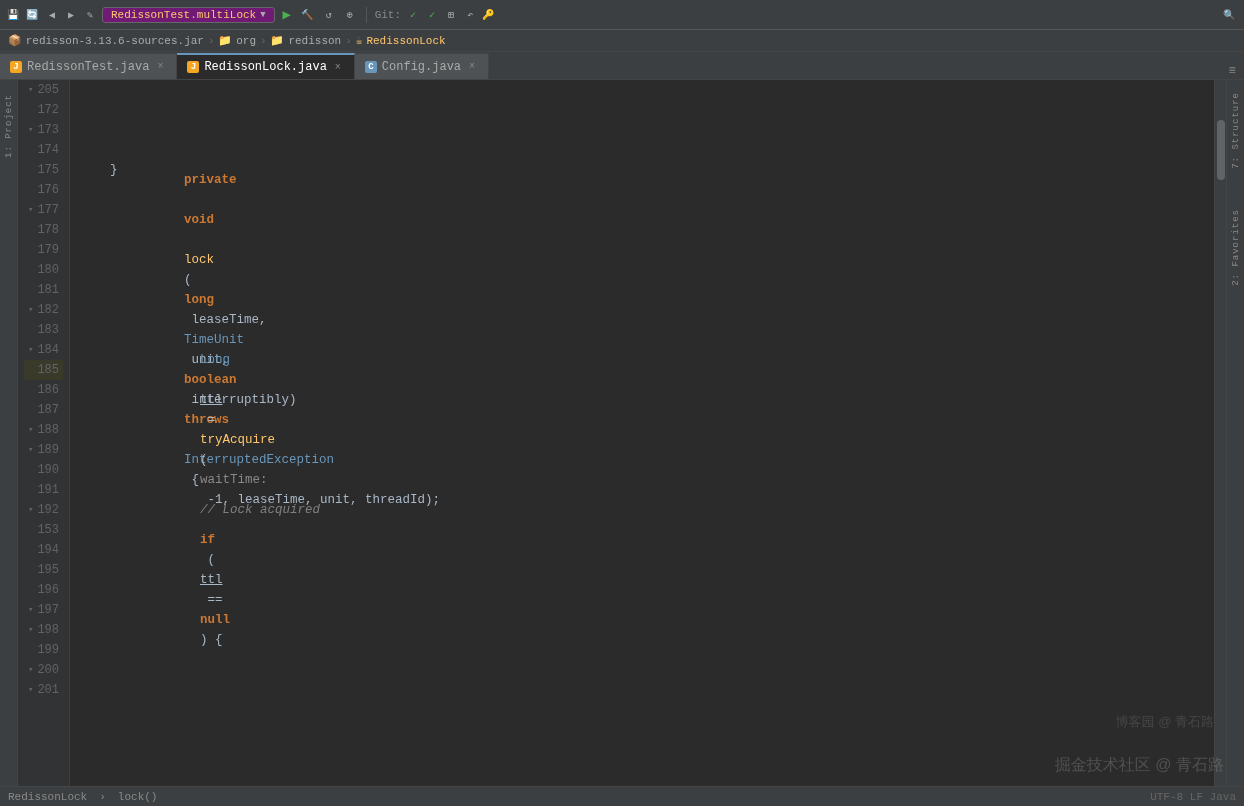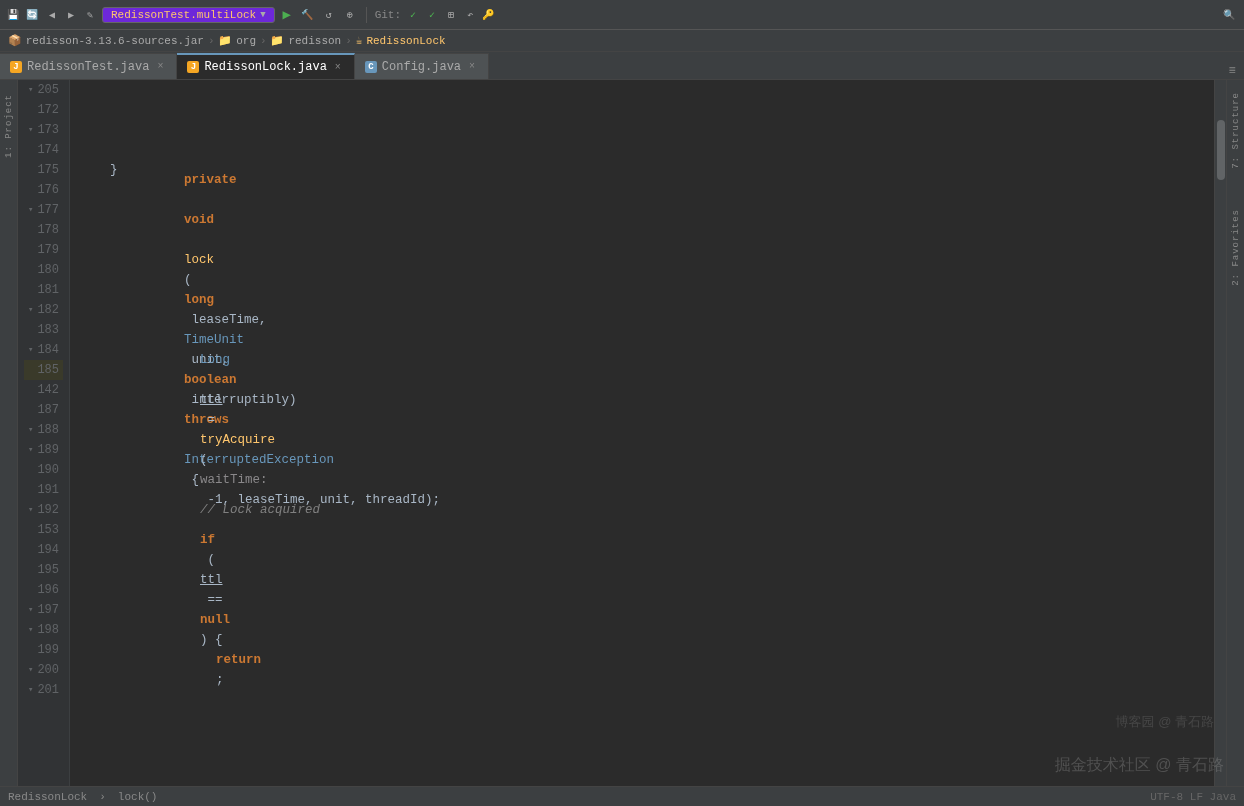--- a/index.html
+++ b/index.html
@@ -220,21 +220,21 @@
 <div style="position:relative; width:1244px; height:806px; overflow:hidden;">
 
   <div class="toolbar">
     <div class="toolbar-icons">
       <span class="toolbar-icon">💾</span>
       <span class="toolbar-icon">🔄</span>
       <span class="toolbar-icon">◀</span>
       <span class="toolbar-icon">▶</span>
       <span class="toolbar-icon">✎</span>
     </div>
-    <div style="background:#6d28d9; border:1px solid #666; border-radius:3px; padding:1px 8px; font-size:11px; display:flex; align-items:center; gap:4px;">
+    <div style="background:#701a75; border:1px solid #666; border-radius:3px; padding:1px 8px; font-size:11px; display:flex; align-items:center; gap:4px;">
       <span style="color:#ffc66d;">RedissonTest.multiLock</span>
       <span style="color:#aaa; font-size:9px;">▼</span>
     </div>
     <div class="toolbar-icons" style="gap:5px;">
       <span class="toolbar-icon" style="color:#4caf50; font-size:14px;">▶</span>
       <span class="toolbar-icon">🔨</span>
       <span class="toolbar-icon">↺</span>
       <span class="toolbar-icon">⊕</span>
     </div>
     <div style="width:1px; height:16px; background:#555; margin:0 4px;"></div>
@@ -337,21 +337,21 @@
             <span>183</span>
           </div>
         <div class="line-number-row">
           <span class="fold-arrow">▾</span>
           <span>184</span>
         </div>
         <div class="line-number-row highlighted">
             <span>185</span>
           </div>
         <div class="line-number-row">
-            <span>142</span>
+            <span>186</span>
           </div>
         <div class="line-number-row">
             <span>187</span>
           </div>
         <div class="line-number-row">
           <span class="fold-arrow">▾</span>
           <span>188</span>
         </div>
         <div class="line-number-row">
           <span class="fold-arrow">▾</span>
@@ -454,26 +454,20 @@
           <span style="margin-left:32px;">
             <span class="kw">if</span>
             <span> (</span>
             <span class="under">ttl</span>
             <span> == </span>
             <span class="kw">null</span>
             <span>) {</span>
           </span>
         </div>
         
-        <div class="code-line">
-          <span style="margin-left:48px;">
-            <span class="kw">return</span>
-            <span>;</span>
-          </span>
-        </div>
         
         
         
         
         
         
         
         
         
         

